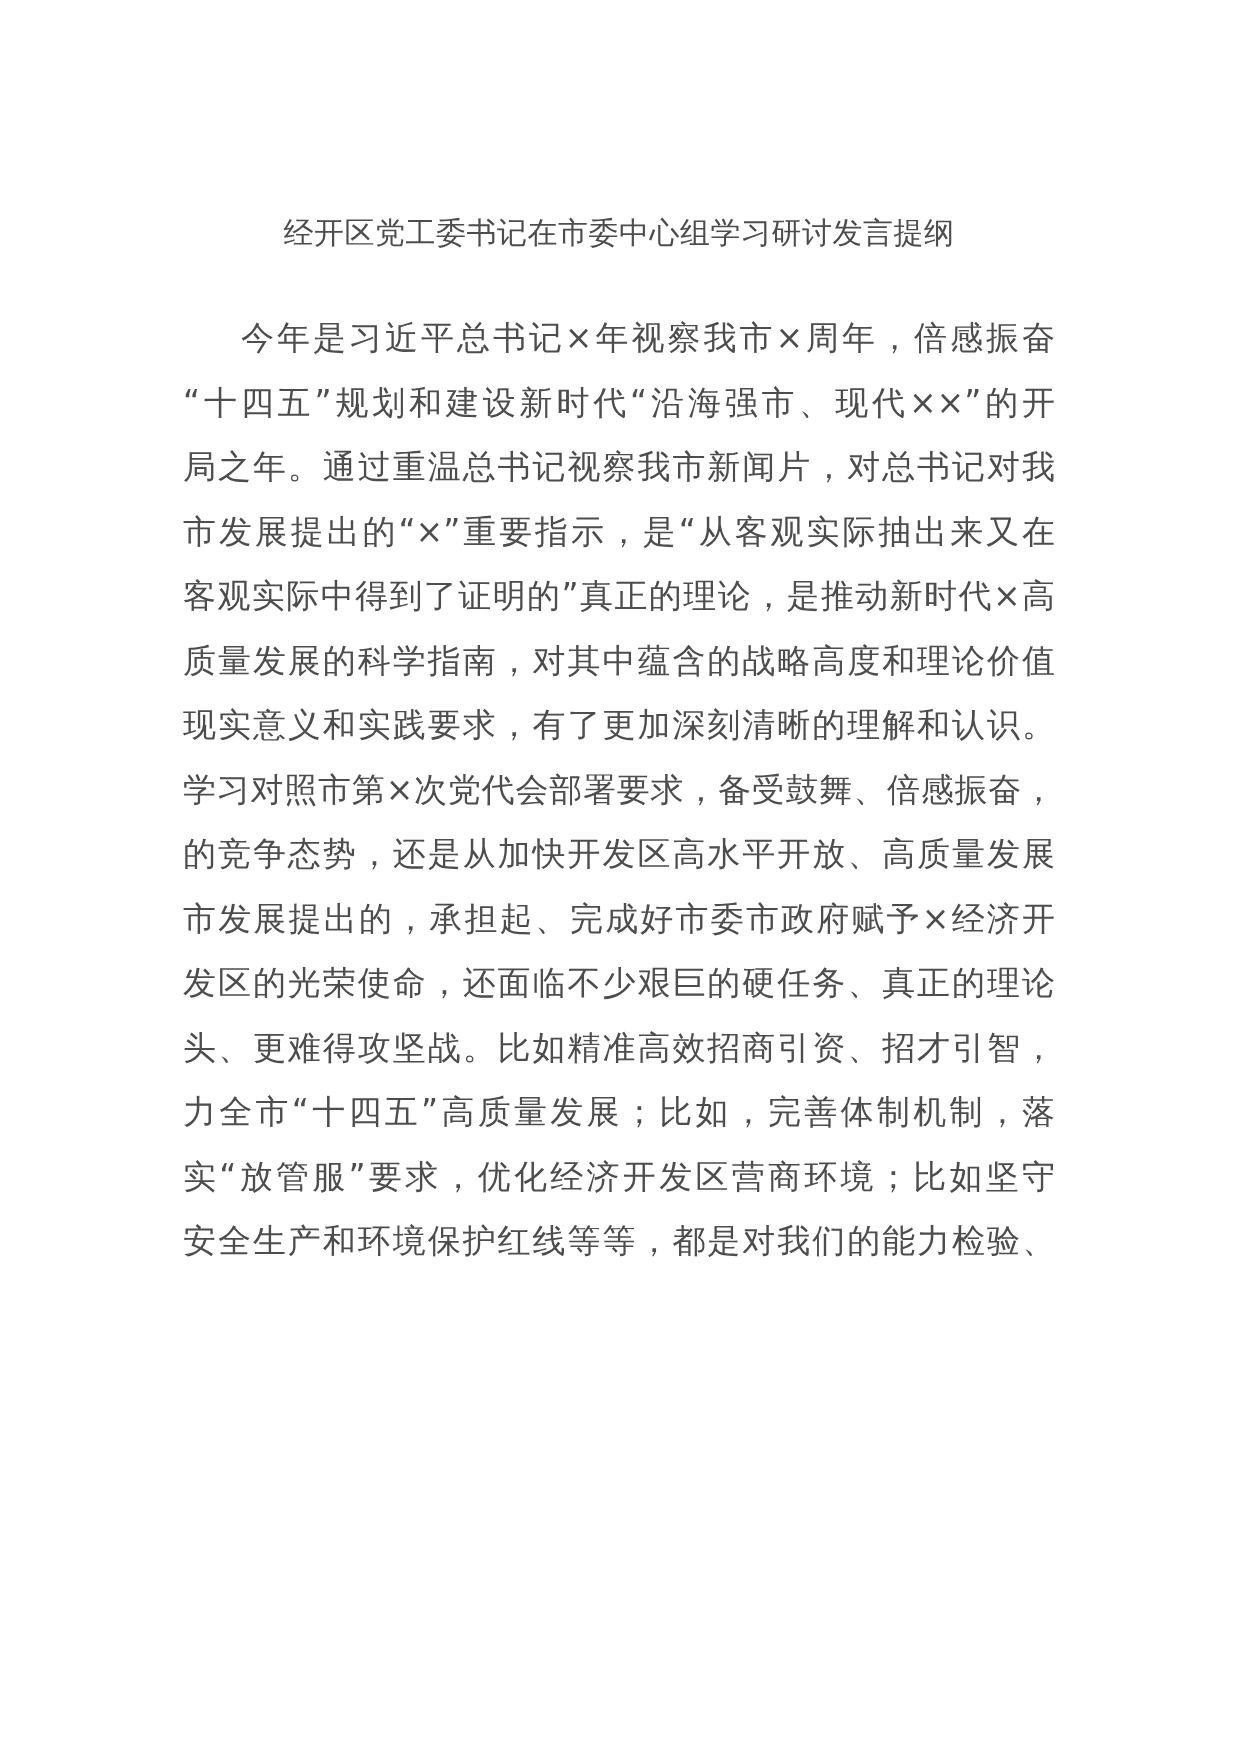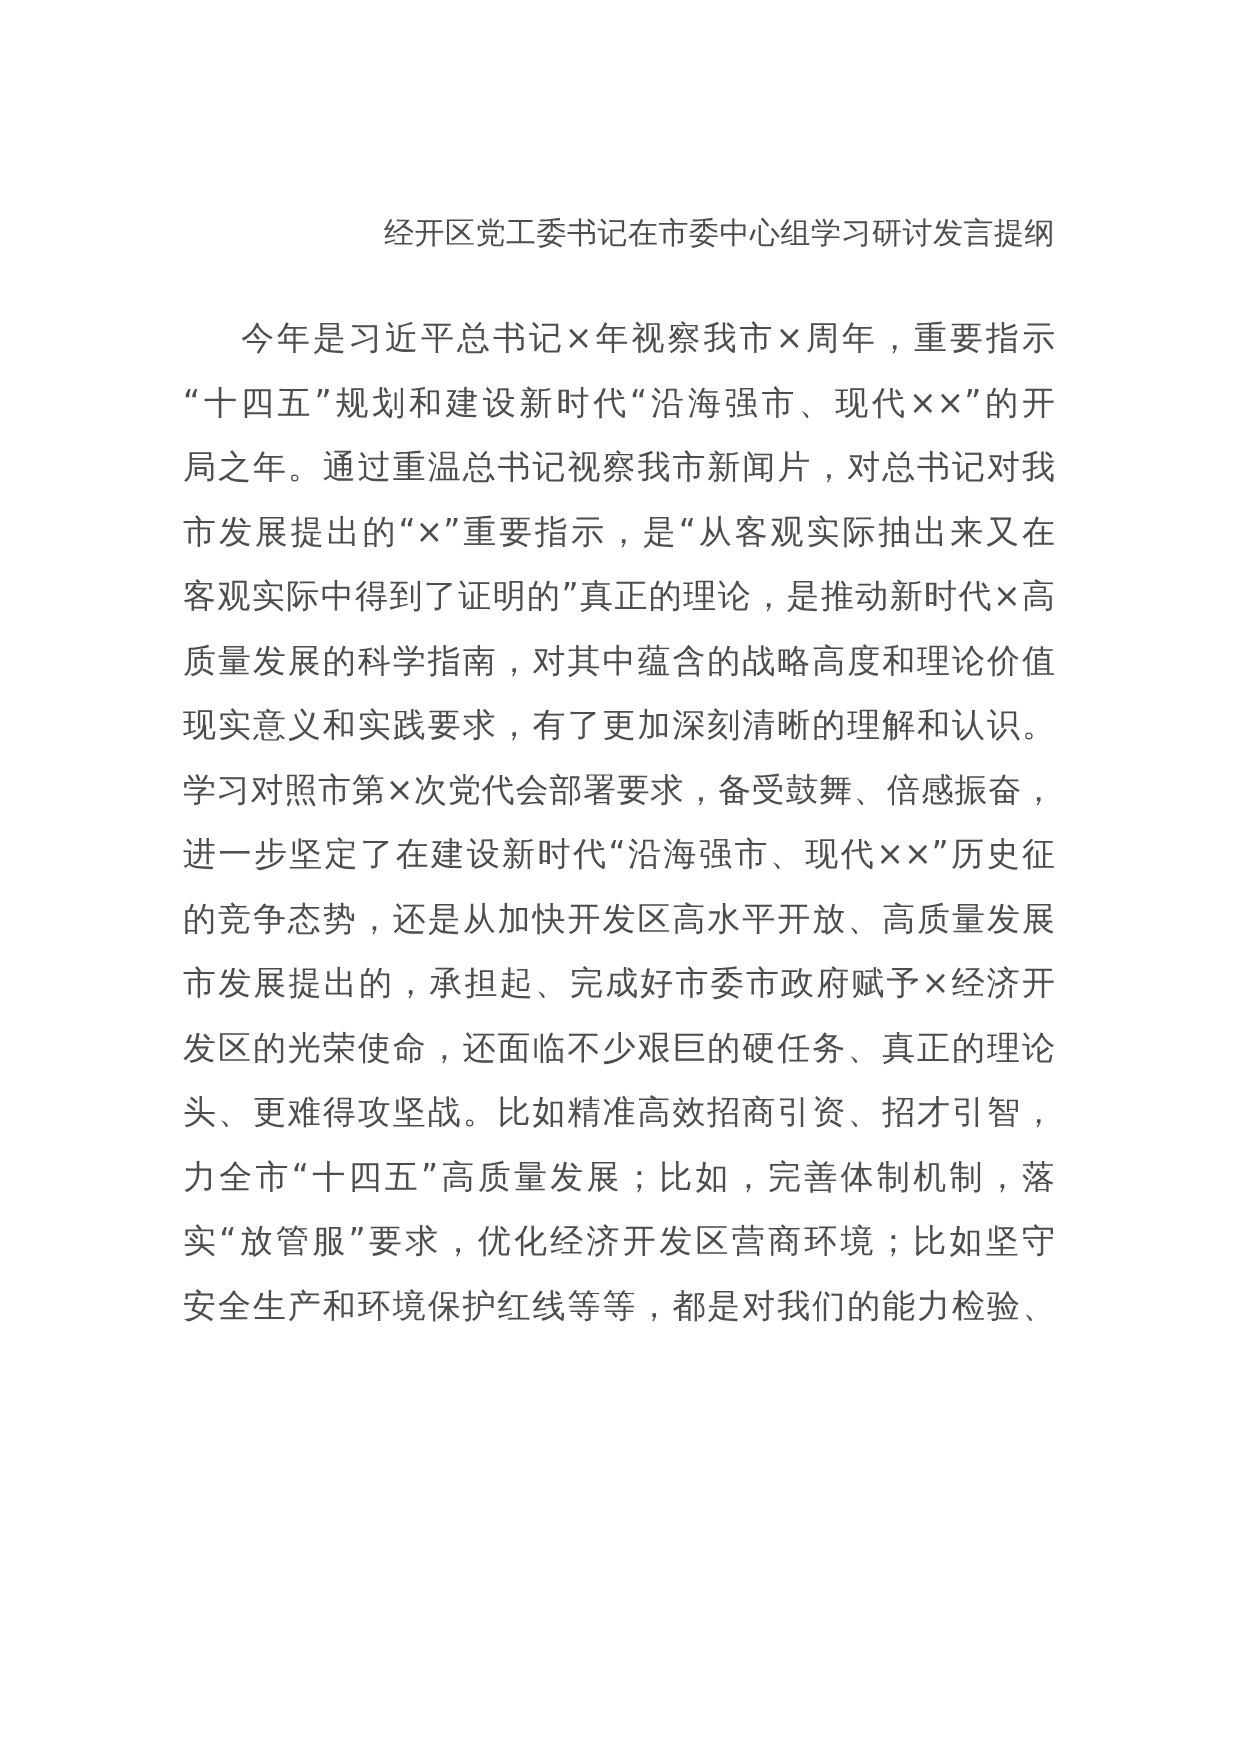--- a/index.html
+++ b/index.html
@@ -18,21 +18,21 @@
     box-sizing: border-box;
     padding: 212px 185px 0 183px;
   }
   .doc-title {
     margin: 0 0 52px 0;
     font-size: 30px;
     line-height: 42px;
     font-weight: normal;
     color: var(--text-color, #4d4d4d);
     letter-spacing: 0.5px;
-    text-align: right;
+    text-align: center;
   }
   .doc-body {
     width: 872px;
   }
   .paragraph {
     margin: 0;
   }
   .line {
     font-size: 33px;
     line-height: 64.5px;
@@ -50,29 +50,28 @@
     text-align-last: left;
   }
 </style>
 </head>
 <body>
 
 <div class="page">
   <h1 class="doc-title">经开区党工委书记在市委中心组学习研讨发言提纲</h1>
   <div class="doc-body">
       <div class="paragraph">
-        <div class="line para-start">今年是习近平总书记×年视察我市×周年，重要指示</div>
+        <div class="line para-start">今年是习近平总书记×年视察我市×周年，倍感振奋</div>
         <div class="line">“十四五”规划和建设新时代“沿海强市、现代××”的开</div>
         <div class="line">局之年。通过重温总书记视察我市新闻片，对总书记对我</div>
         <div class="line">市发展提出的“×”重要指示，是“从客观实际抽出来又在</div>
         <div class="line">客观实际中得到了证明的”真正的理论，是推动新时代×高</div>
         <div class="line">质量发展的科学指南，对其中蕴含的战略高度和理论价值</div>
         <div class="line">现实意义和实践要求，有了更加深刻清晰的理解和认识。</div>
         <div class="line">学习对照市第×次党代会部署要求，备受鼓舞、倍感振奋，</div>
-        <div class="line">进一步坚定了在建设新时代“沿海强市、现代××”历史征</div>
       </div>
       <div class="paragraph">
         <div class="line">的竞争态势，还是从加快开发区高水平开放、高质量发展</div>
         <div class="line">市发展提出的，承担起、完成好市委市政府赋予×经济开</div>
         <div class="line">发区的光荣使命，还面临不少艰巨的硬任务、真正的理论</div>
         <div class="line">头、更难得攻坚战。比如精准高效招商引资、招才引智，</div>
         <div class="line">力全市“十四五”高质量发展；比如，完善体制机制，落</div>
         <div class="line">实“放管服”要求，优化经济开发区营商环境；比如坚守</div>
         <div class="line">安全生产和环境保护红线等等，都是对我们的能力检验、</div>
       </div>

